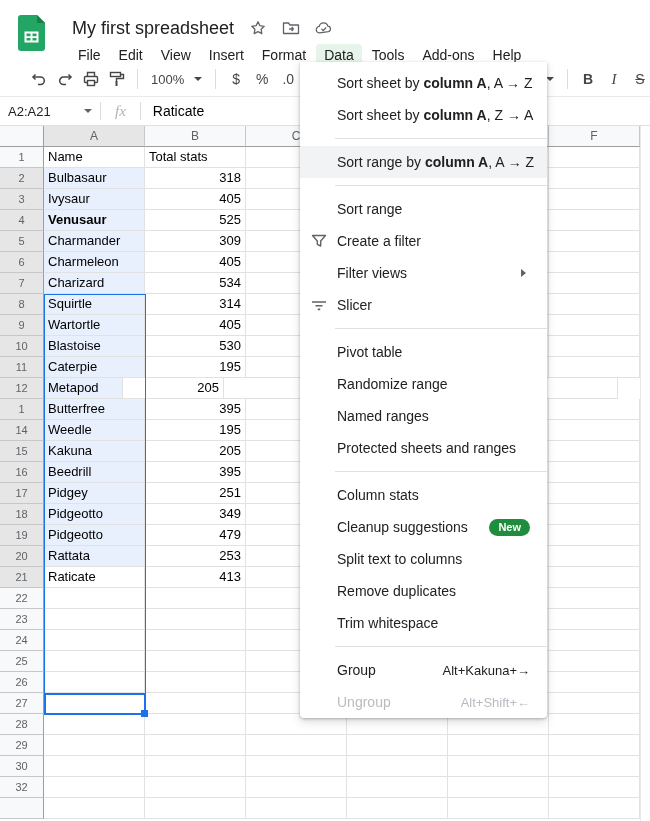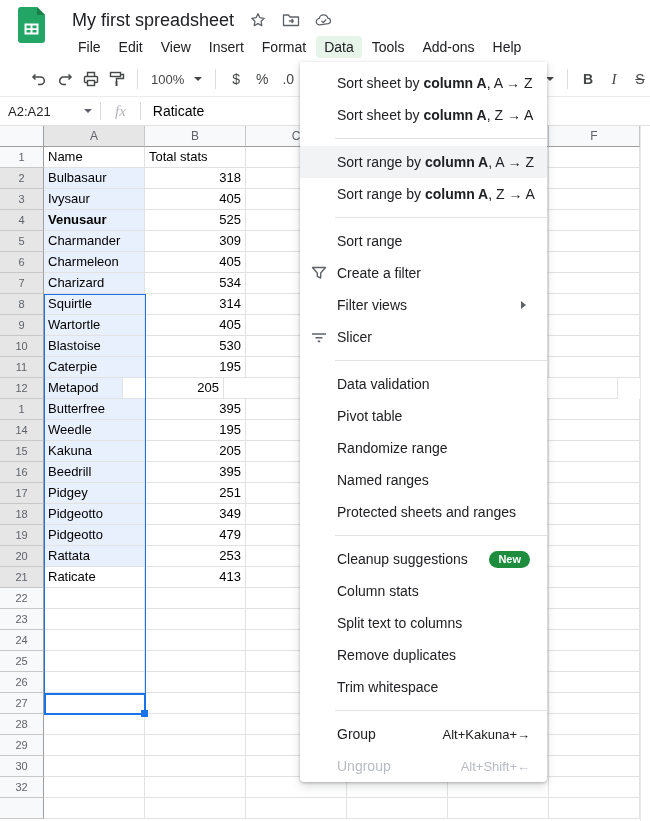--- a/index.html
+++ b/index.html
@@ -1,21 +1,21 @@
 <!DOCTYPE html>
 <html><head>
 <meta charset="utf-8">
 <style>
   * { box-sizing: border-box; margin: 0; padding: 0; }
   html,body { width:650px; height:821px; overflow:hidden; background:#fff;
     font-family:"Liberation Sans", sans-serif; color:#202124; }
   .app { position:relative; width:650px; height:821px; background:#fff; }
 
   
-  .header { position:absolute; left:0; top:0; width:650px; height:62px; background:#fff; }
+  .header { position:absolute; left:0; top:8px; width:650px; height:62px; background:#fff; }
   .logo { position:absolute; left:18px; top:7px; width:27px; height:36px; cursor:pointer; }
   .head-right { position:absolute; left:62px; top:0; right:0; }
   .title-row { display:flex; align-items:center; height:34px; padding-top:6px; }
   .doc-title { font-size:18px; color:#202124; margin-left:10px; white-space:nowrap; }
   .tb-ico { width:18px; height:18px; display:inline-flex; align-items:center; justify-content:center; }
   .title-row .tb-ico { margin-left:15px; }
   .title-row .tb-ico:first-of-type { margin-left:24px; }
   .menubar { display:flex; align-items:center; height:26px; padding-left:8px; }
   .menu-btn { font-size:14px; color:#202124; padding:3px 8px; border-radius:4px; cursor:pointer; white-space:nowrap; margin-right:2px; }
   .menu-btn.active { background:#e6f4ea; }
@@ -505,24 +505,20 @@
       </div>
       <div class="menu-row">
         <span class="mi-icon"></span>
         <span class="mi-label"><span>Sort sheet by </span><b>column A</b><span>, Z → A</span></span>
       </div>
       <div class="mdivider"></div>
       <div class="menu-row highlight">
         <span class="mi-icon"></span>
         <span class="mi-label"><span>Sort range by </span><b>column A</b><span>, A → Z</span></span>
       </div>
-      <div class="menu-row">
-        <span class="mi-icon"></span>
-        <span class="mi-label"><span>Sort range by </span><b>column A</b><span>, Z → A</span></span>
-      </div>
       <div class="mdivider"></div>
       <div class="menu-row">
         <span class="mi-icon"></span>
         <span class="mi-label">Sort range</span>
       </div>
       <div class="menu-row">
         <span class="mi-icon">
           <svg width="16" height="14" viewBox="0 0 16 14">
             <path d="M1.5 1.5h13L9.7 7v5l-3.4-1.7V7z" fill="none" stroke="#5f6368" stroke-width="1.4" stroke-linejoin="round"></path>
           </svg>
@@ -538,50 +534,46 @@
         <span class="mi-icon">
           <svg width="16" height="12" viewBox="0 0 16 12">
             <path d="M1 3h14M4.5 6.8h7M6.8 10.4h2.4" stroke="#5f6368" stroke-width="1.6" fill="none"></path>
           </svg>
         </span>
         <span class="mi-label">Slicer</span>
       </div>
       <div class="mdivider"></div>
       <div class="menu-row">
         <span class="mi-icon"></span>
-        <span class="mi-label">Data validation</span>
-      </div>
-      <div class="menu-row">
-        <span class="mi-icon"></span>
         <span class="mi-label">Pivot table</span>
       </div>
       <div class="menu-row">
         <span class="mi-icon"></span>
         <span class="mi-label">Randomize range</span>
       </div>
       <div class="menu-row">
         <span class="mi-icon"></span>
         <span class="mi-label">Named ranges</span>
       </div>
       <div class="menu-row">
         <span class="mi-icon"></span>
         <span class="mi-label">Protected sheets and ranges</span>
       </div>
       <div class="mdivider"></div>
+      <div class="menu-row">
+        <span class="mi-icon"></span>
+        <span class="mi-label">Column stats</span>
+      </div>
       <div class="menu-row">
         <span class="mi-icon"></span>
         <span class="mi-label">Cleanup suggestions</span>
         <span class="mi-badge">New</span>
       </div>
       <div class="menu-row">
         <span class="mi-icon"></span>
-        <span class="mi-label">Column stats</span>
-      </div>
-      <div class="menu-row">
-        <span class="mi-icon"></span>
         <span class="mi-label">Split text to columns</span>
       </div>
       <div class="menu-row">
         <span class="mi-icon"></span>
         <span class="mi-label">Remove duplicates</span>
       </div>
       <div class="menu-row">
         <span class="mi-icon"></span>
         <span class="mi-label">Trim whitespace</span>
       </div>

